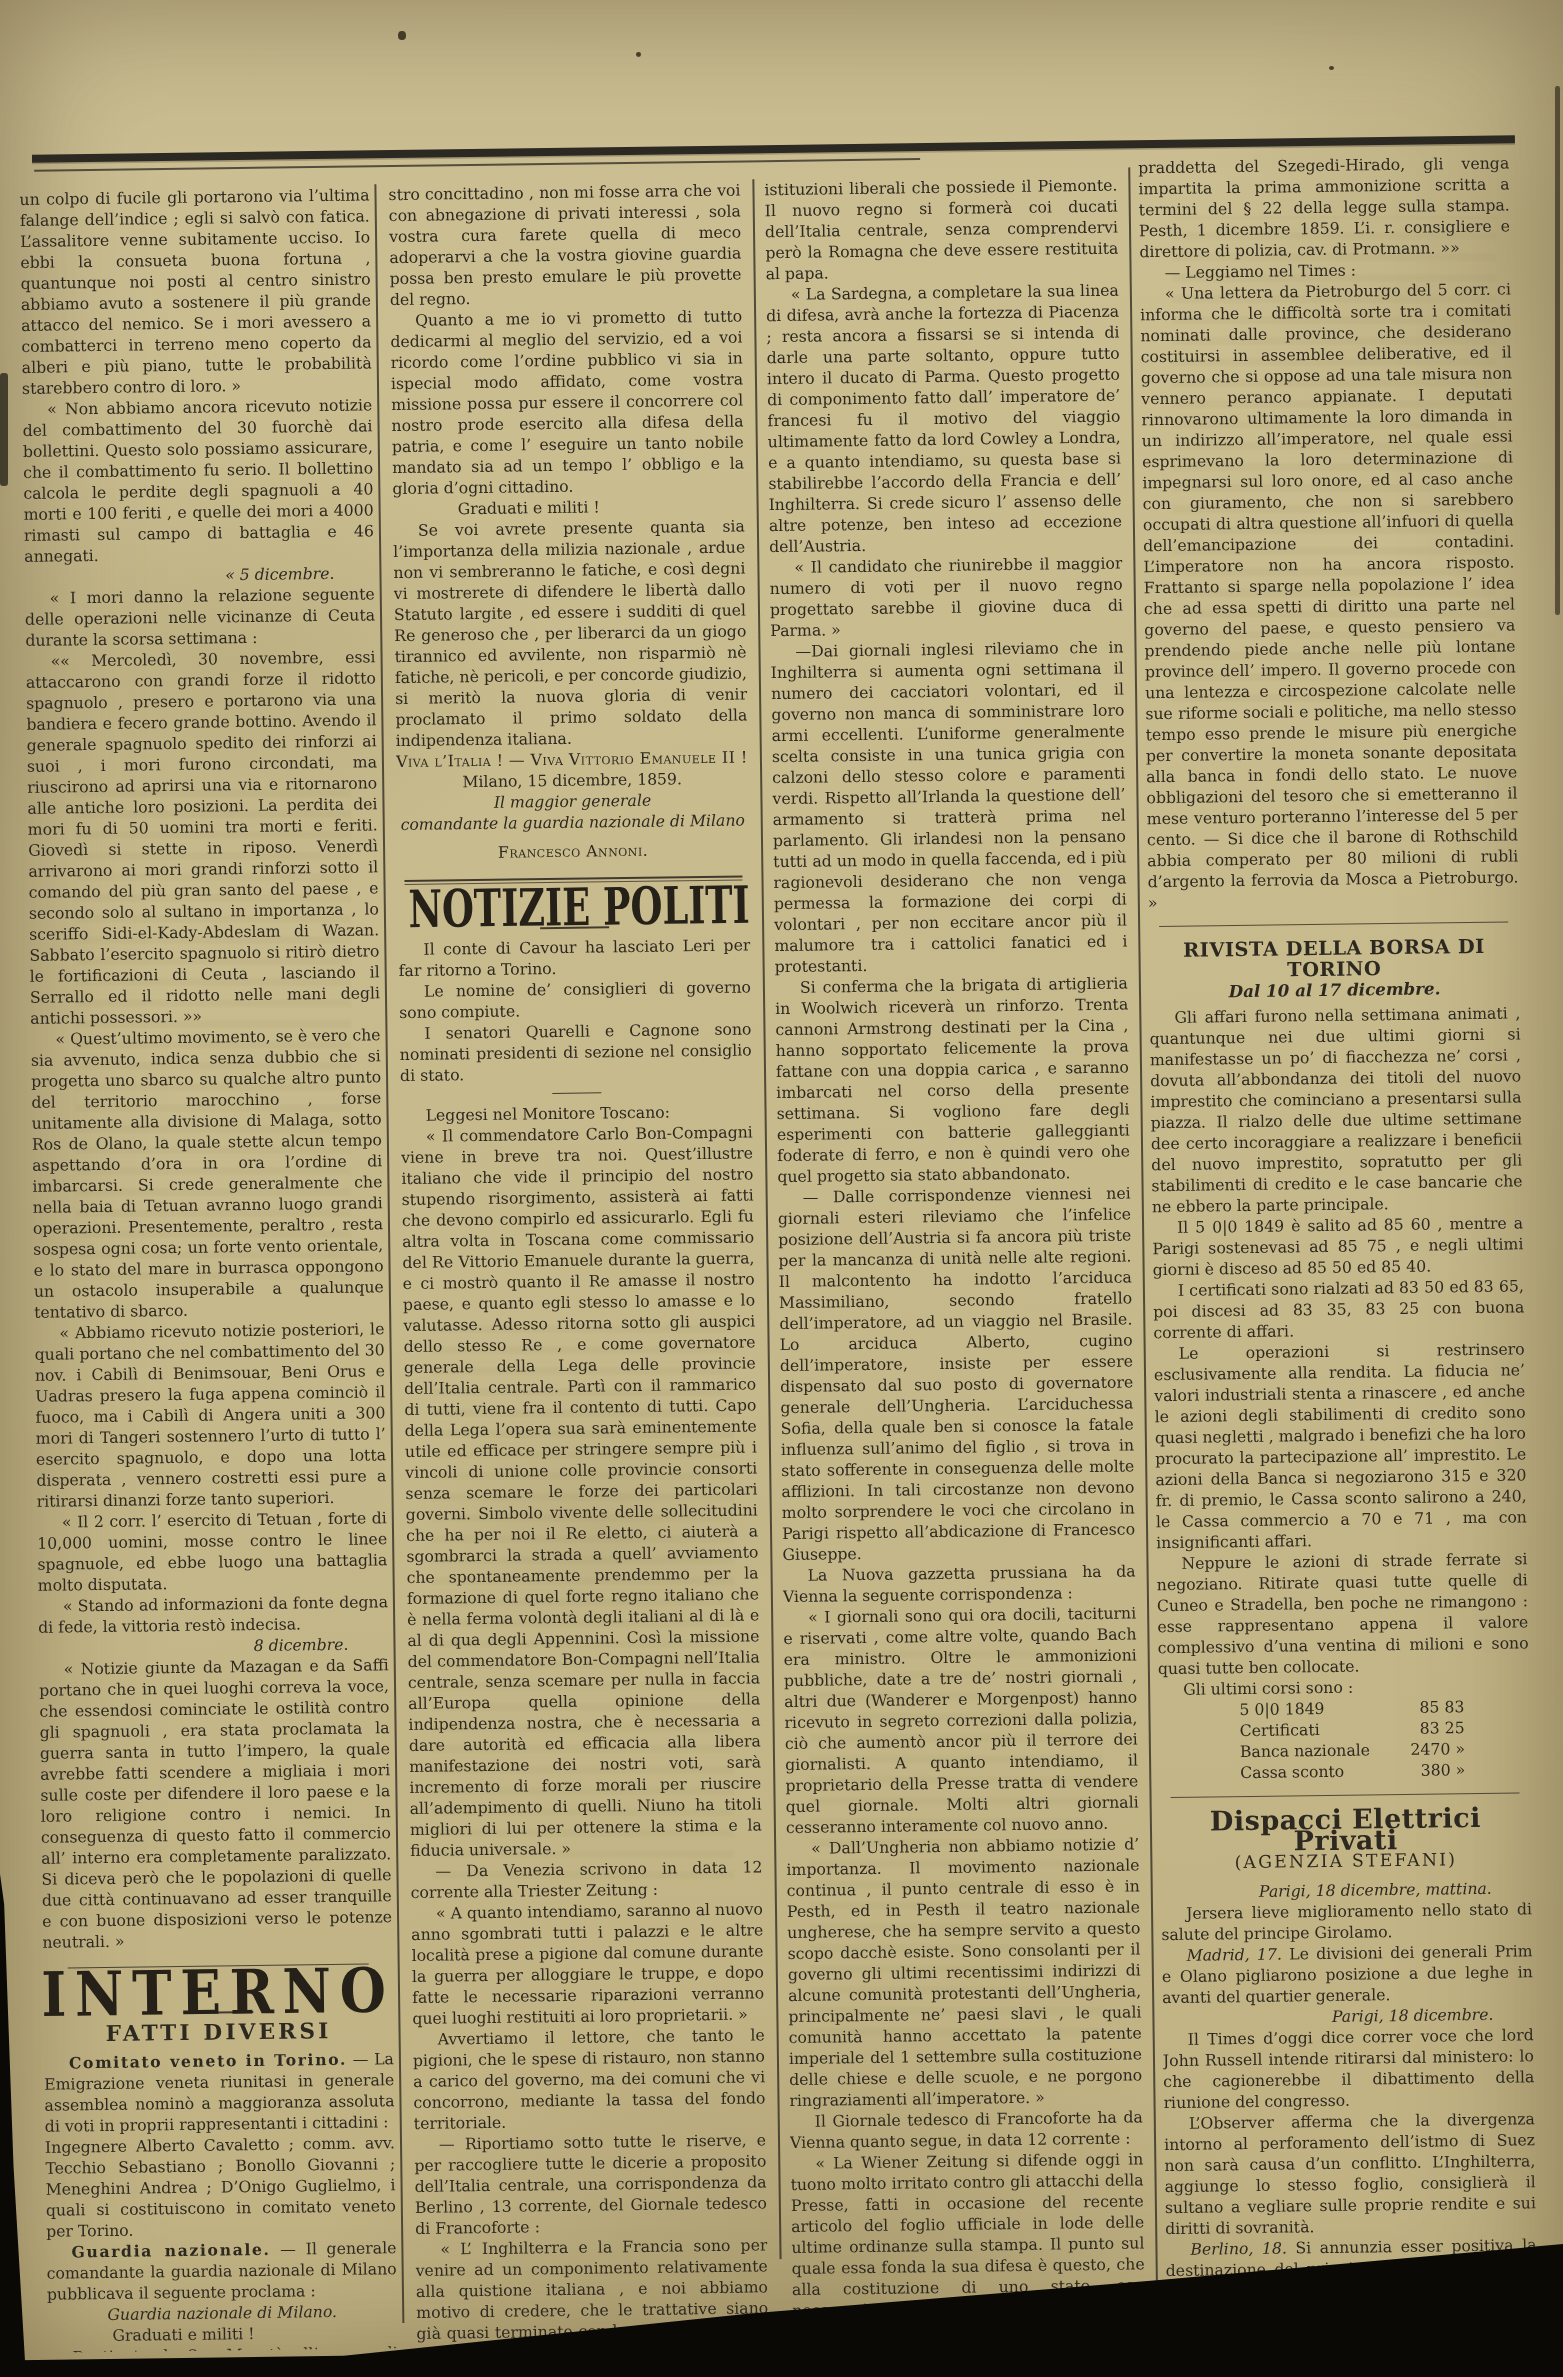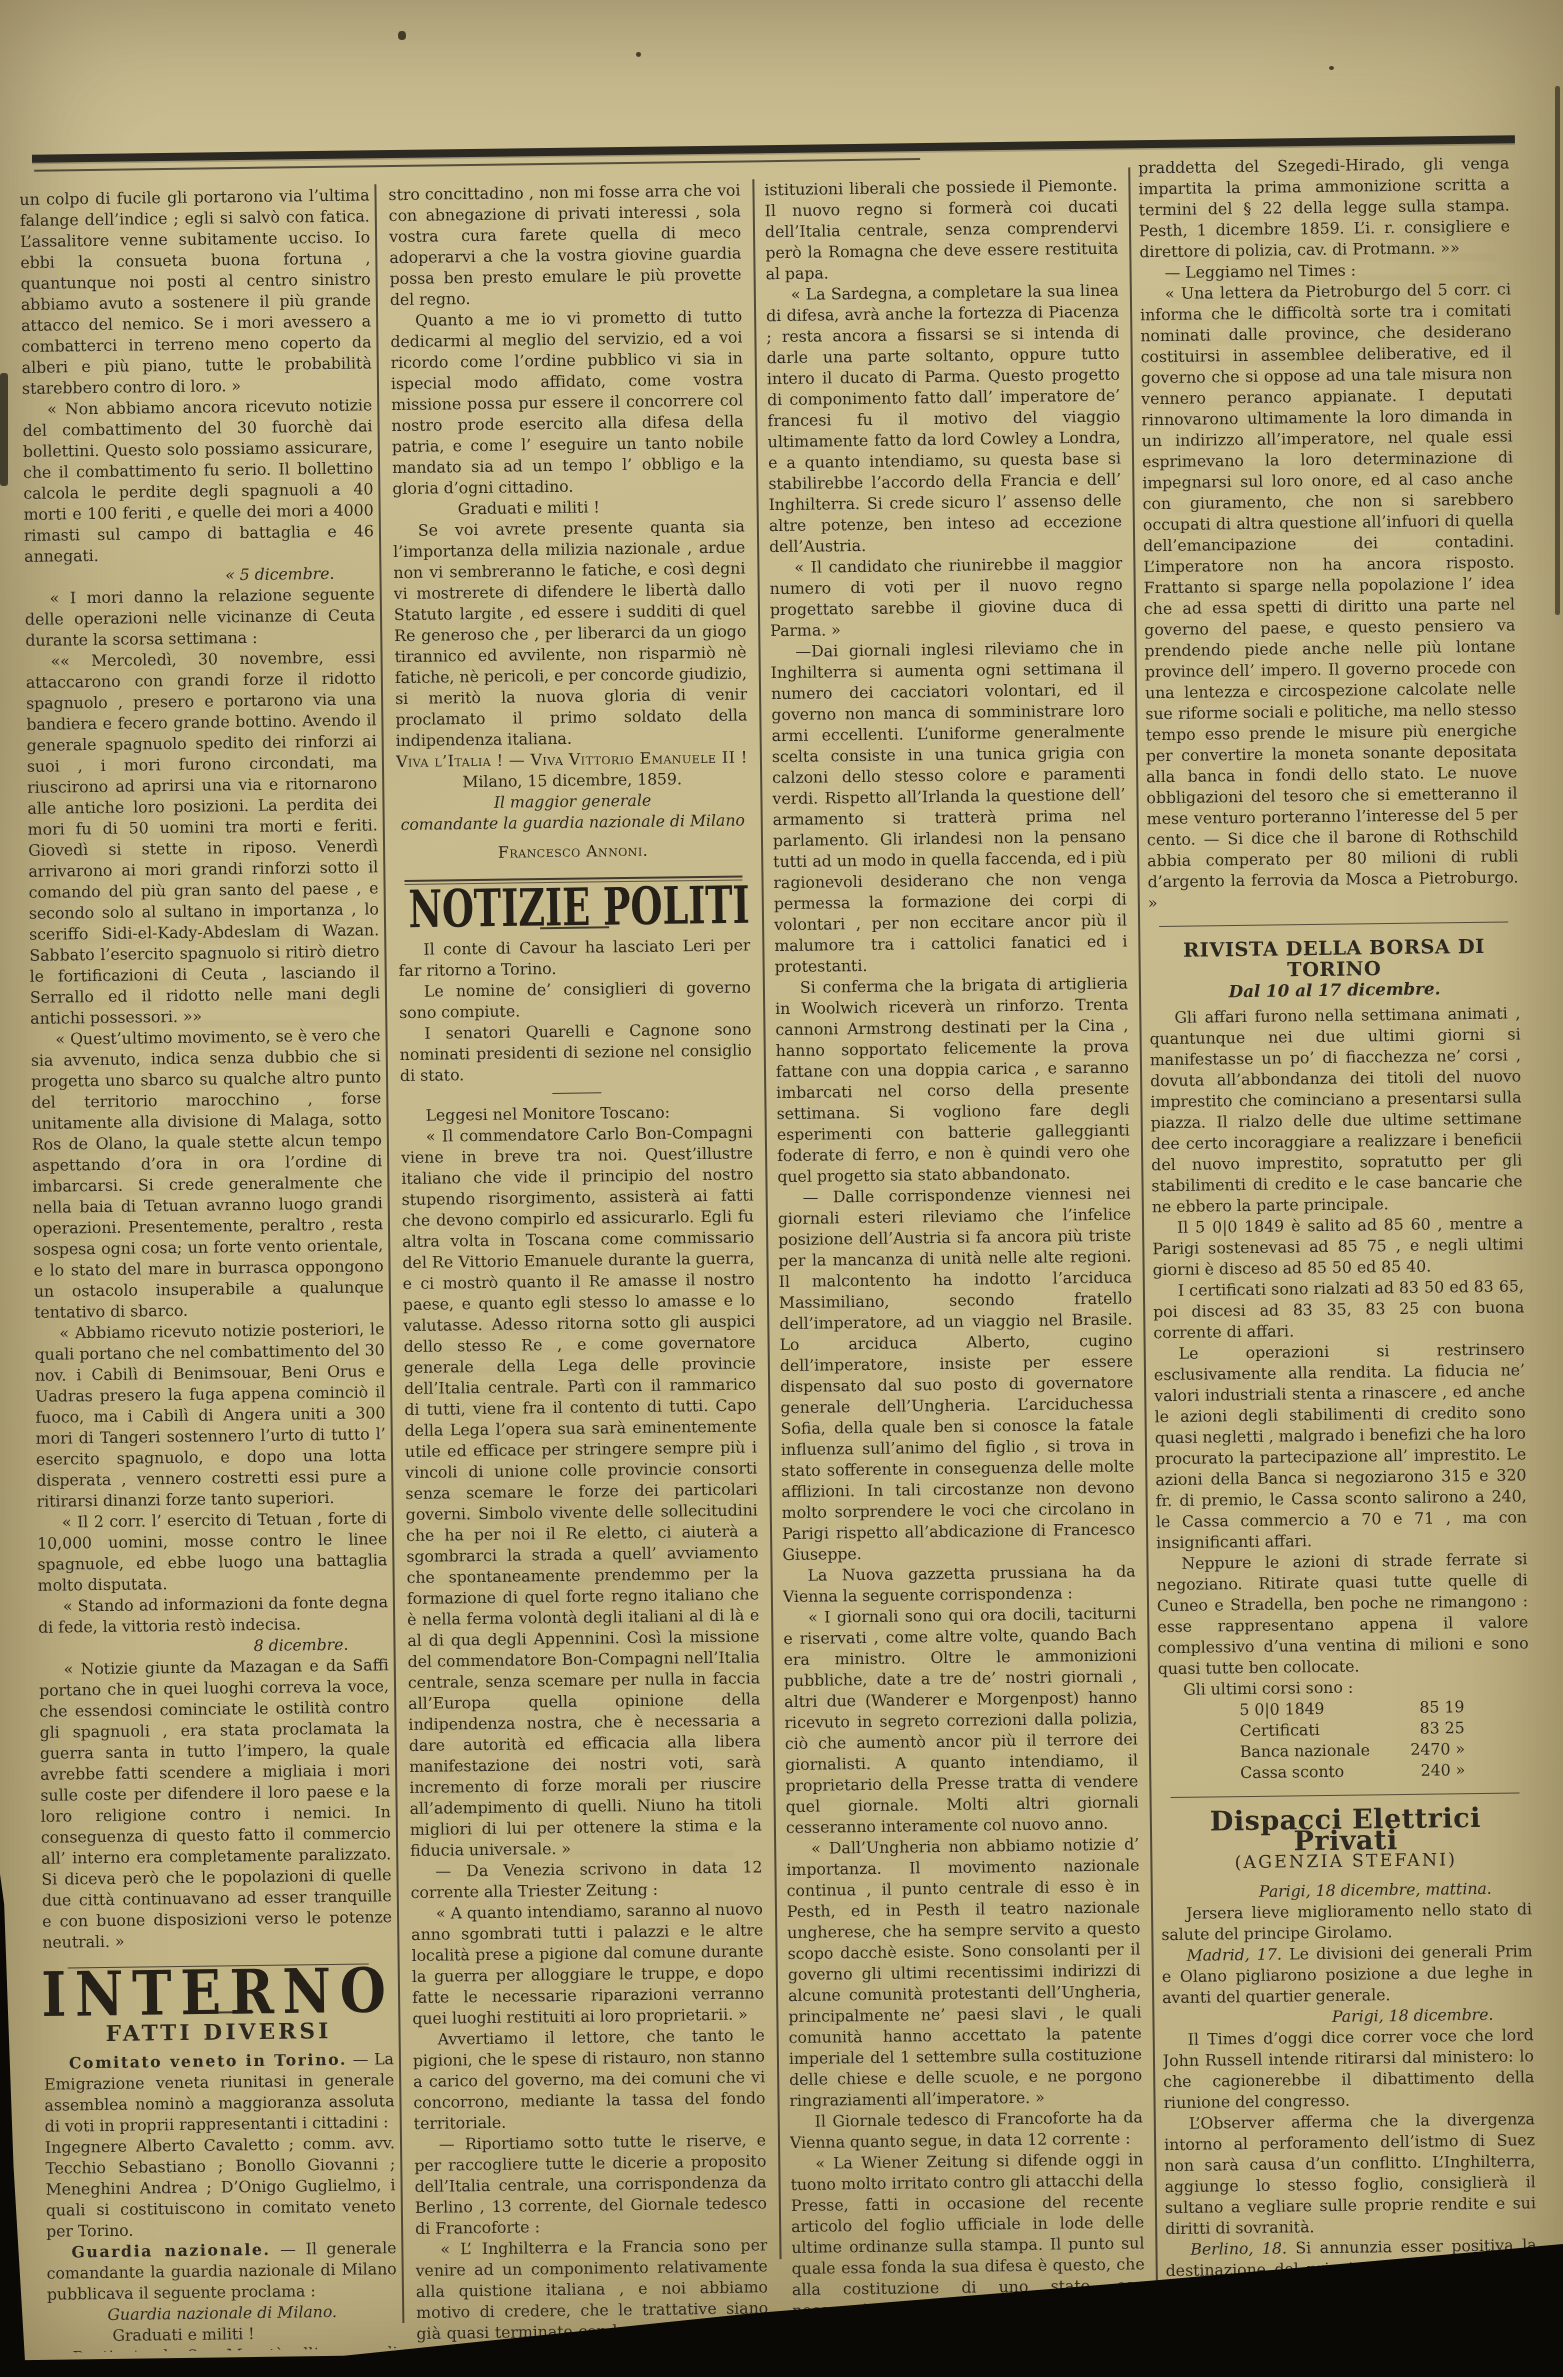--- a/index.html
+++ b/index.html
@@ -153,33 +153,33 @@
       <div class="h-borsa">RIVISTA DELLA BORSA DI TORINO</div>
       <div class="h-borsa-sub">Dal 10 al 17 dicembre.</div>
       <p>Gli affari furono nella settimana animati , quantunque nei due ultimi giorni si manifestasse un po’ di fiacchezza ne’ corsi , dovuta all’abbondanza dei titoli del nuovo imprestito che cominciano a presentarsi sulla piazza. Il rialzo delle due ultime settimane dee certo incoraggiare a realizzare i beneficii del nuovo imprestito, sopratutto per gli stabilimenti di credito e le case bancarie che ne ebbero la parte principale.</p>
       <p>Il 5 0|0 1849 è salito ad 85 60 , mentre a Parigi sostenevasi ad 85 75 , e negli ultimi giorni è disceso ad 85 50 ed 85 40.</p>
       <p>I certificati sono rialzati ad 83 50 ed 83 65, poi discesi ad 83 35, 83 25 con buona corrente di affari.</p>
       <p>Le operazioni si restrinsero esclusivamente alla rendita. La fiducia ne’ valori industriali stenta a rinascere , ed anche le azioni degli stabilimenti di credito sono quasi negletti , malgrado i benefizi che ha loro procurato la partecipazione all’ imprestito. Le azioni della Banca si negoziarono 315 e 320 fr. di premio, le Cassa sconto salirono a 240, le Cassa commercio a 70 e 71 , ma con insignificanti affari.</p>
       <p>Neppure le azioni di strade ferrate si negoziano. Ritirate quasi tutte quelle di Cuneo e Stradella, ben poche ne rimangono : esse rappresentano appena il valore complessivo d’una ventina di milioni e sono quasi tutte ben collocate.</p>
       <p>Gli ultimi corsi sono :</p>
       <div class="qrow">
           <span>5 0|0 1849</span>
-          <span>85 19</span>
+          <span>85 83</span>
         </div>
       <div class="qrow">
           <span>Certificati</span>
           <span>83 25</span>
         </div>
       <div class="qrow">
           <span>Banca nazionale</span>
           <span>2470  »</span>
         </div>
       <div class="qrow">
           <span>Cassa sconto</span>
-          <span>240  »</span>
+          <span>380  »</span>
         </div>
       <hr class="rule-col4">
       <div class="h-dispacci">Dispacci Elettrici Privati</div>
       <div class="h-agenzia">(AGENZIA STEFANI)</div>
       <p class="dateline">Parigi, 18 dicembre, mattina.</p>
       <p>Jersera lieve miglioramento nello stato di salute del principe Girolamo.</p>
       <p><i>Madrid, 17.</i><span> Le divisioni dei generali Prim e Olano pigliarono posizione a due leghe in avanti del quartier generale.</span></p>
       <p class="dateline">Parigi, 18 dicembre.</p>
       <p>Il Times d’oggi dice correr voce che lord John Russell intende ritirarsi dal ministero: lo che cagionerebbe il dibattimento della riunione del congresso.</p>
       <p>L’Observer afferma che la divergenza intorno al perforamento dell’istmo di Suez non sarà causa d’un conflitto. L’Inghilterra, aggiunge lo stesso foglio, consiglierà il sultano a vegliare sulle proprie rendite e sui diritti di sovranità.</p>

